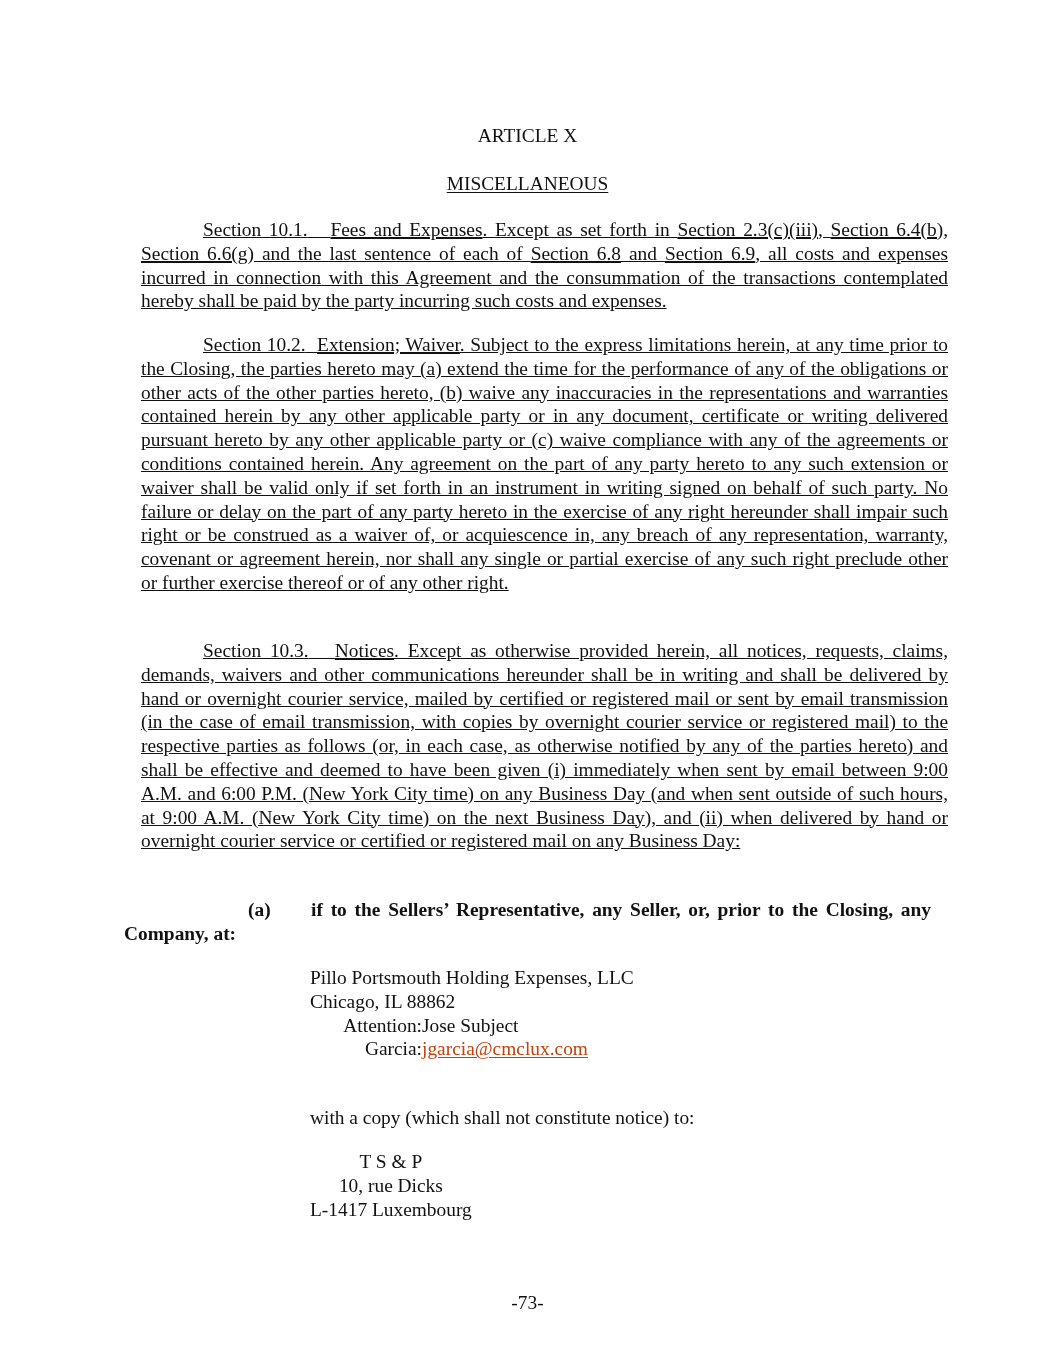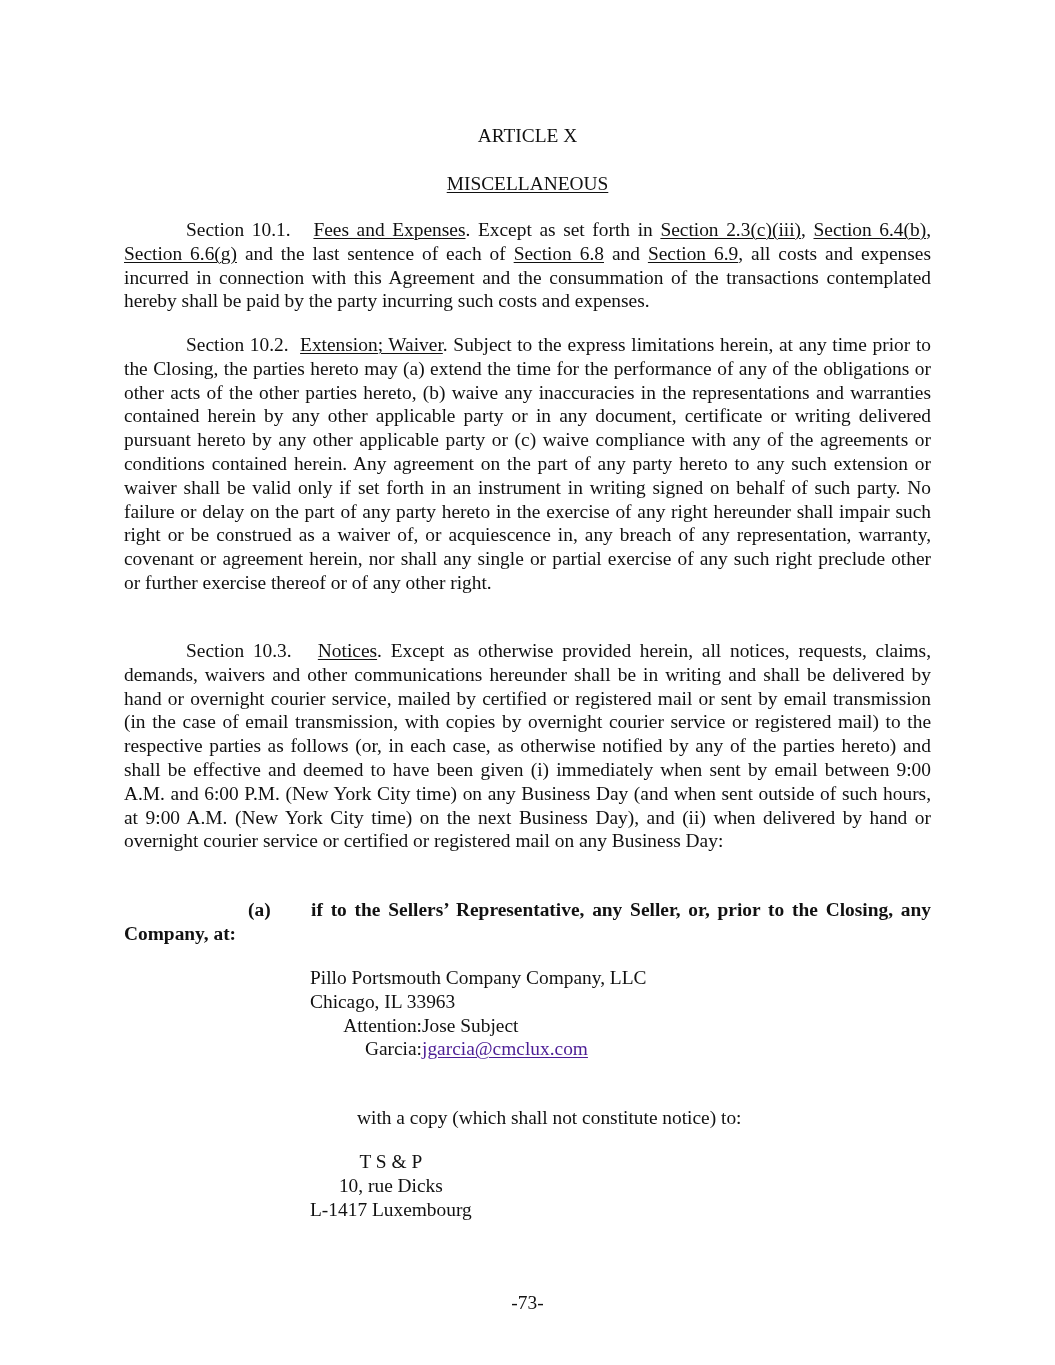--- a/index.html
+++ b/index.html
@@ -4,54 +4,54 @@
 <style>
   html, body { margin: 0; padding: 0; background: #ffffff; }
   body {
     width: 1055px; height: 1365px; position: relative; overflow: hidden;
     font-family: "Liberation Serif", serif; color: #111111;
     font-size: 19.4px; line-height: 23.8px;
   }
   .page { position: absolute; left: 124px; top: 0; width: 807px; }
   .heading { position: absolute; left: 0; width: 807px; text-align: center; }
   .u { text-decoration: underline; text-underline-offset: 2px; text-decoration-thickness: 1px; }
-  .para { position: absolute; left: 0; width: 807px; text-align: justify; text-indent: 62px; }
+  .para { position: absolute; left: 17px; width: 807px; text-align: justify; text-indent: 62px; text-decoration: underline; }
   .sub { position: absolute; left: 0; width: 807px; text-align: justify; font-weight: bold; }
   .sub .label { display: inline-block; width: 63px; }
   .sub .lead { display: inline-block; width: 124px; }
   .addr { position: absolute; left: 186px; }
   .addr div { white-space: nowrap; }
   .addr .k { display: inline-block; width: 112px; text-align: right; }
-  .link { color: #4c1d95; text-decoration: underline; text-underline-offset: 2px; }
+  .link { color: #c2410c; text-decoration: underline; text-underline-offset: 2px; }
   .footer { position: absolute; left: 0; width: 807px; text-align: center; margin-top: 16px; }
 </style>
 </head>
 <body>
 
 <div class="page">
 
   <div class="heading" style="top:124px;">ARTICLE X</div>
   <div class="heading" style="top:172px;text-align:center;"><span class="u">MISCELLANEOUS</span></div>
 
   <div class="para" style="top:218px;"><span>Section 10.1.</span>&nbsp;&nbsp;&nbsp;<span class="u">Fees and Expenses</span><span>.  Except as set forth in </span><span class="u">Section 2.3(c)(iii)</span><span>, </span><span class="u">Section 6.4(b)</span><span>, </span><span class="u">Section 6.6(g)</span><span> and the last sentence of each of </span><span class="u">Section 6.8</span><span> and </span><span class="u">Section 6.9</span><span>, all costs and expenses incurred in connection with this Agreement and the consummation of the transactions contemplated hereby shall be paid by the party incurring such costs and expenses.</span></div>
 
   <div class="para" style="top:333px;"><span>Section 10.2.</span>&nbsp;&nbsp;<span class="u">Extension; Waiver</span><span>.  Subject to the express limitations herein, at any time prior to the Closing, the parties hereto may (a) extend the time for the performance of any of the obligations or other acts of the other parties hereto, (b) waive any inaccuracies in the representations and warranties contained herein by any other applicable party or in any document, certificate or writing delivered pursuant hereto by any other applicable party or (c) waive compliance with any of the agreements or conditions contained herein.  Any agreement on the part of any party hereto to any such extension or waiver shall be valid only if set forth in an instrument in writing signed on behalf of such party.  No failure or delay on the part of any party hereto in the exercise of any right hereunder shall impair such right or be construed as a waiver of, or acquiescence in, any breach of any representation, warranty, covenant or agreement herein, nor shall any single or partial exercise of any such right preclude other or further exercise thereof or of any other right.</span></div>
 
   <div class="para" style="top:639px;"><span>Section 10.3.</span>&nbsp;&nbsp;&nbsp;<span class="u">Notices</span><span>.  Except as otherwise provided herein, all notices, requests, claims, demands, waivers and other communications hereunder shall be in writing and shall be delivered by hand or overnight courier service, mailed by certified or registered mail or sent by email transmission (in the case of email transmission, with copies by overnight courier service or registered mail) to the respective parties as follows (or, in each case, as otherwise notified by any of the parties hereto) and shall be effective and deemed to have been given (i) immediately when sent by email between 9:00 A.M. and 6:00 P.M. (New York City time) on any Business Day (and when sent outside of such hours, at 9:00 A.M. (New York City time) on the next Business Day), and (ii) when delivered by hand or overnight courier service or certified or registered mail on any Business Day:</span></div>
 
   <div class="sub" style="top:898px;"><span class="lead"></span><span class="label">(a)</span><span>if to the Sellers’ Representative, any Seller, or, prior to the Closing, any Company, at:</span></div>
 
   <div class="addr" style="top:966px;">
-    <div>Pillo Portsmouth Company Company, LLC</div>
-    <div>Chicago, IL 33963</div>
+    <div>Pillo Portsmouth Holding Expenses, LLC</div>
+    <div>Chicago, IL 88862</div>
     <div><span class="k">Attention:</span><span>Jose Subject</span></div>
     <div><span class="k">Garcia:</span><span class="link">jgarcia@cmclux.com</span></div>
   </div>
 
-  <div class="addr" style="top:1106px;margin-left:47px;">with a copy (which shall not constitute notice) to:</div>
+  <div class="addr" style="top:1106px;">with a copy (which shall not constitute notice) to:</div>
 
   <div class="addr" style="top:1150px;text-align:center;">
     <div>T S &amp; P</div>
     <div>10, rue Dicks</div>
     <div>L-1417 Luxembourg</div>
   </div>
 
   <div class="footer" style="top:1275px;">-73-</div>
 </div>
 

